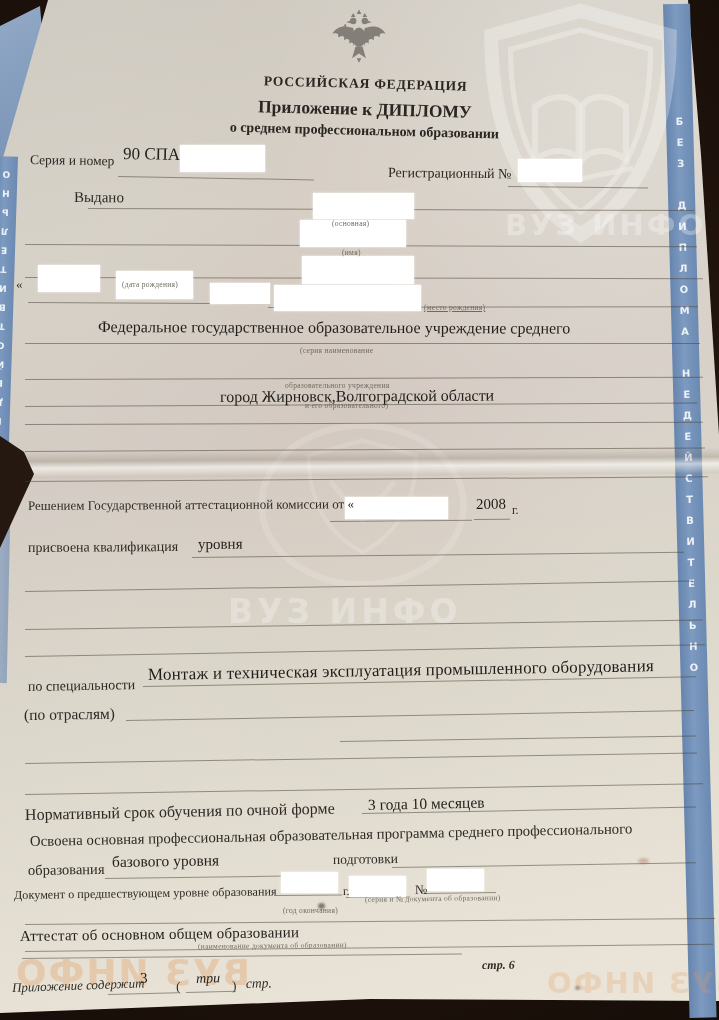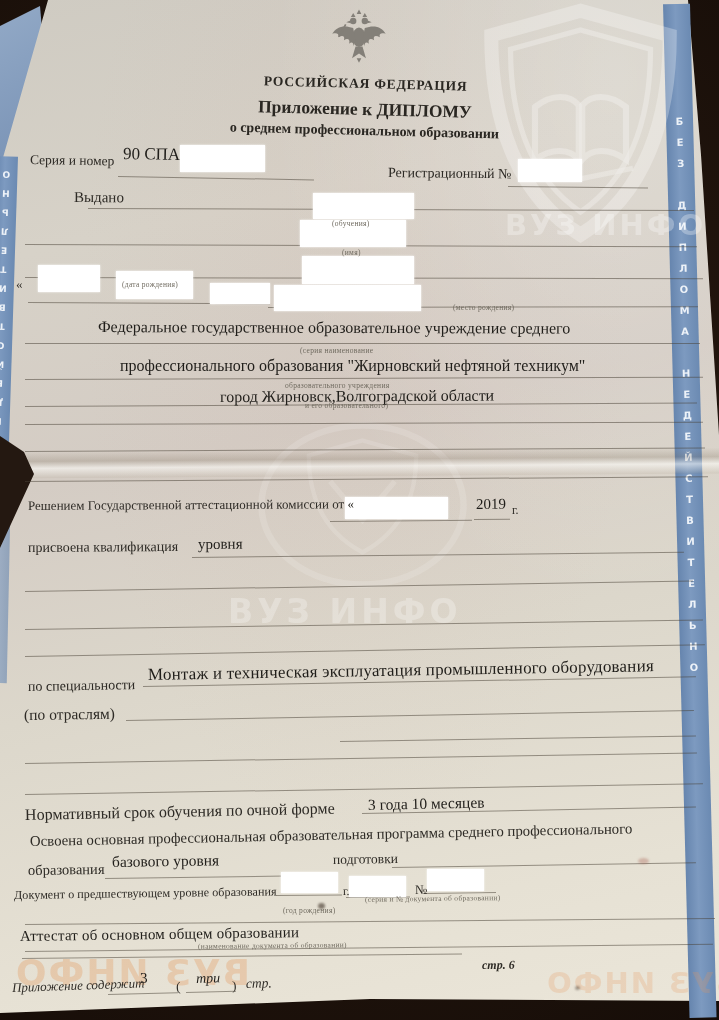--- a/index.html
+++ b/index.html
@@ -148,37 +148,36 @@
   <div class="wbox" style="left:302px;top:256px;width:112px;height:28px;"></div>
   <div class="wbox" style="left:38px;top:265px;width:62px;height:27px;"></div>
   <div class="wbox" style="left:116px;top:271px;width:77px;height:28px;"></div>
   <div class="wbox" style="left:210px;top:283px;width:60px;height:21px;"></div>
   <div class="wbox" style="left:274px;top:285px;width:147px;height:26px;"></div>
   <div class="wbox" style="left:345px;top:497px;width:103px;height:22px;"></div>
   <div class="wbox" style="left:281px;top:872px;width:57px;height:21px;"></div>
   <div class="wbox" style="left:349px;top:876px;width:57px;height:21px;"></div>
   <div class="wbox" style="left:427px;top:869px;width:57px;height:22px;"></div>
 
-  <div class="cap" style="left:332px;top:219px;">(обучения)</div>
+  <div class="cap" style="left:332px;top:219px;">(основная)</div>
   <div class="cap" style="left:342px;top:248px;">(имя)</div>
   <div class="cap" style="left:122px;top:280px;">(дата рождения)</div>
-  <div class="cap" style="left:453px;top:303px;">(место рождения)</div>
+  <div class="cap" style="left:424px;top:303px;text-decoration:underline;">(место рождения)</div>
   <div class="cap" style="left:300px;top:346px;">(серия наименование</div>
   <div class="cap" style="left:285px;top:381px;">образовательного учреждения</div>
   <div class="cap" style="left:305px;top:401px;">и его образовательного)</div>
-  <div class="cap" style="left:283px;top:906px;">(год рождения)</div>
+  <div class="cap" style="left:283px;top:906px;">(год окончания)</div>
   <div class="cap" style="left:365px;top:894px;transform:rotate(-0.8deg);">(серия и № документа об образовании)</div>
   <div class="cap" style="left:198px;top:941px;transform:rotate(-0.6deg);">(наименование документа об образовании)</div>
 
   <div class="val" style="left:98px;top:318px;font-size:16px;transform:rotate(0.2deg);">Федеральное государственное образовательное учреждение среднего</div>
-  <div class="val" style="left:120px;top:357px;font-size:16px;">профессионального образования "Жирновский нефтяной техникум"</div>
   <div class="val" style="left:220px;top:388px;font-size:16px;transform:rotate(-0.3deg);">город Жирновск,Волгоградской области</div>
 
   <div class="lbl" style="left:28px;top:498px;font-size:13px;transform:rotate(-0.3deg);">Решением Государственной аттестационной комиссии от «</div>
-  <div class="val" style="left:476px;top:496px;font-size:15px;transform:rotate(-0.5deg);">2019</div>
+  <div class="val" style="left:476px;top:496px;font-size:15px;transform:rotate(-0.5deg);">2008</div>
   <div class="lbl" style="left:512px;top:503px;font-size:12px;">г.</div>
 
   <div class="lbl" style="left:28px;top:540px;font-size:14px;transform:rotate(-0.4deg);">присвоена квалификация</div>
   <div class="val" style="left:198px;top:536px;font-size:15px;transform:rotate(-0.4deg);">уровня</div>
 
   <div class="lbl" style="left:28px;top:679px;font-size:14px;transform:rotate(-1deg);">по специальности</div>
   <div class="val" style="left:148px;top:665px;font-size:17px;letter-spacing:0.2px;transform:rotate(-1deg);">Монтаж и техническая эксплуатация промышленного оборудования</div>
   <div class="lbl" style="left:24px;top:706px;font-size:15.5px;transform:rotate(-0.8deg);">(по отраслям)</div>
 
   <div class="lbl" style="left:25px;top:806px;font-size:16px;transform:rotate(-1.2deg);">Нормативный срок обучения по очной форме</div>

